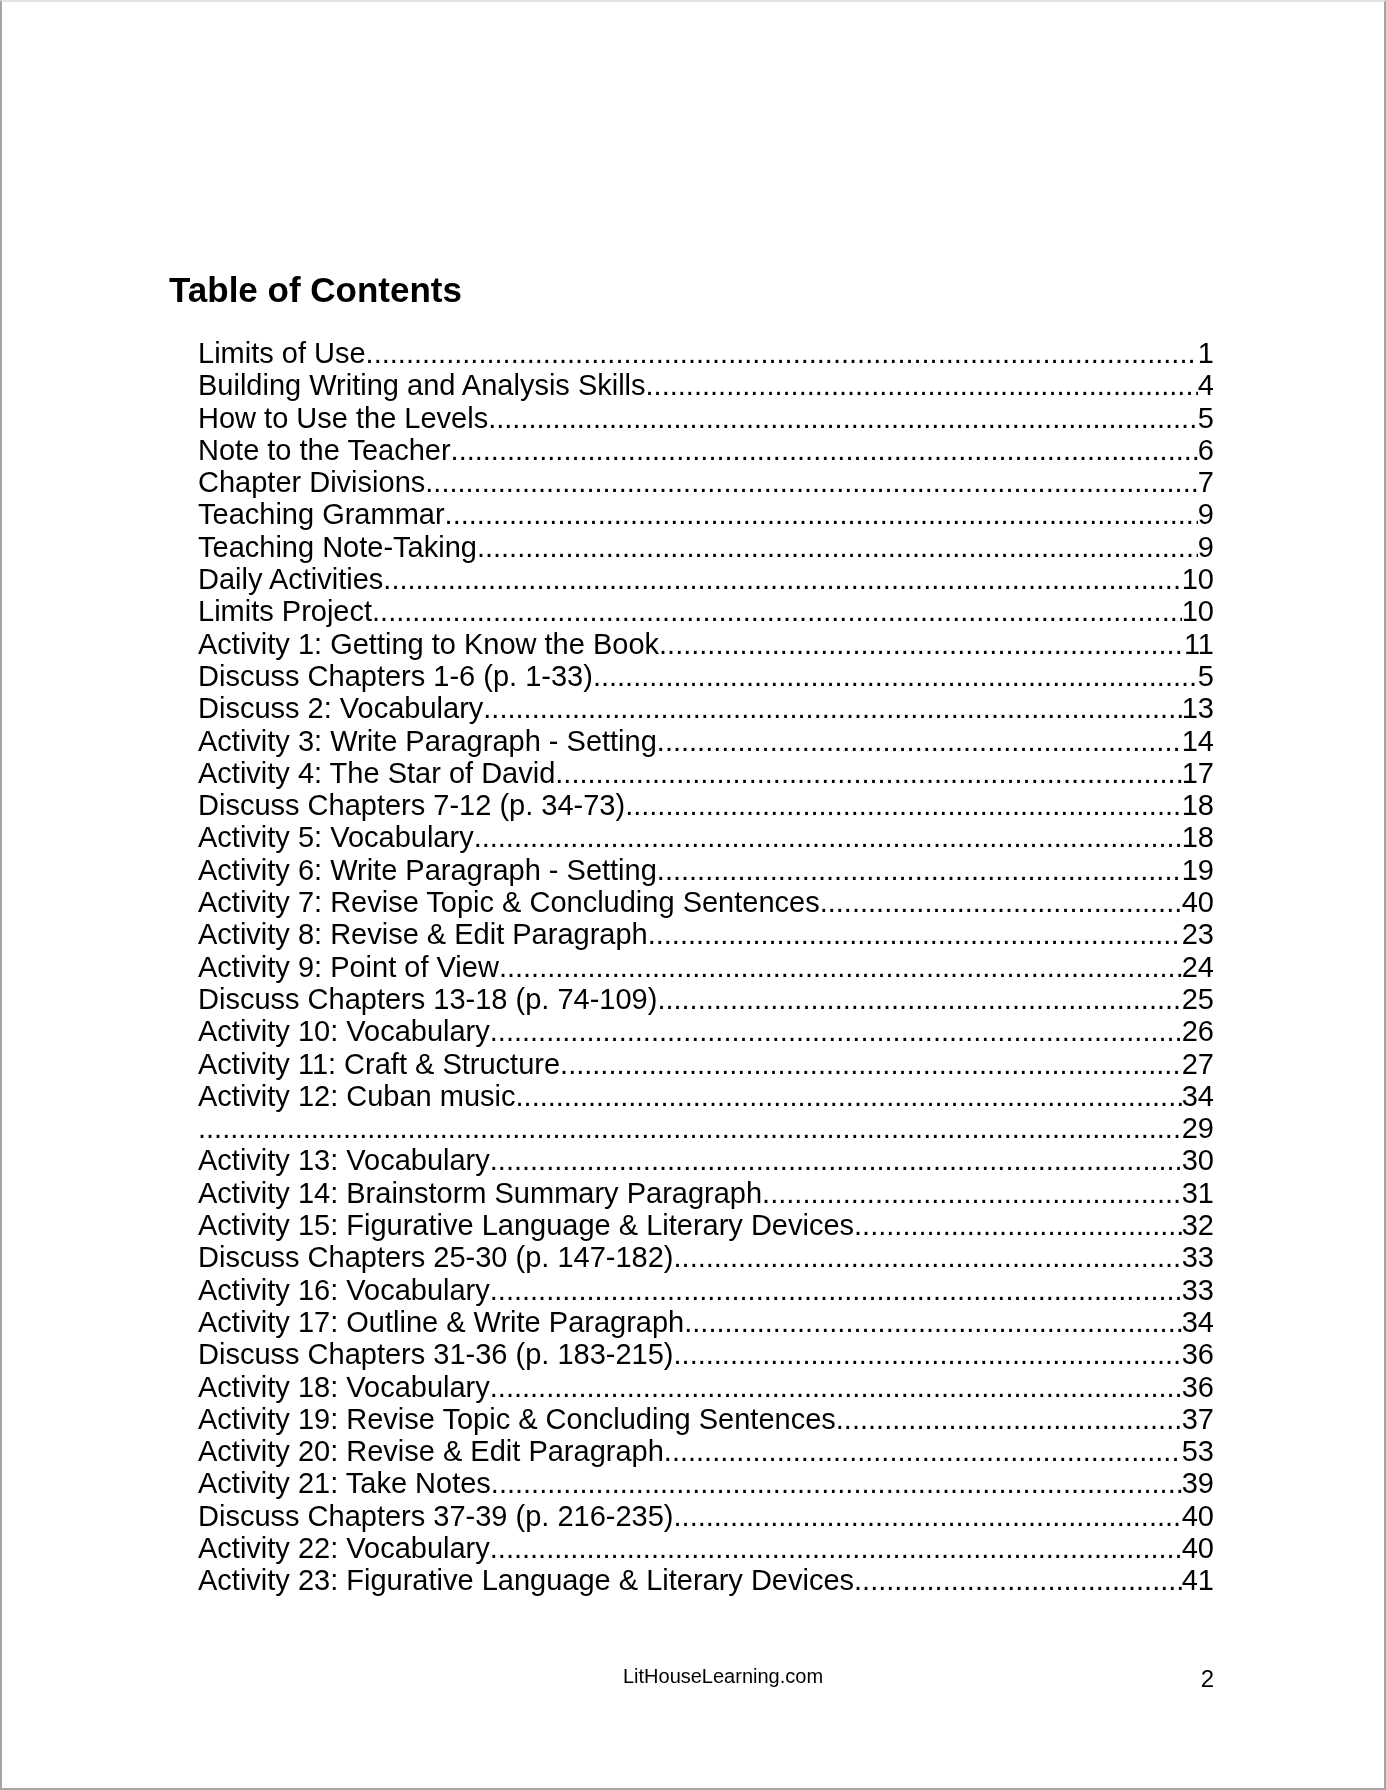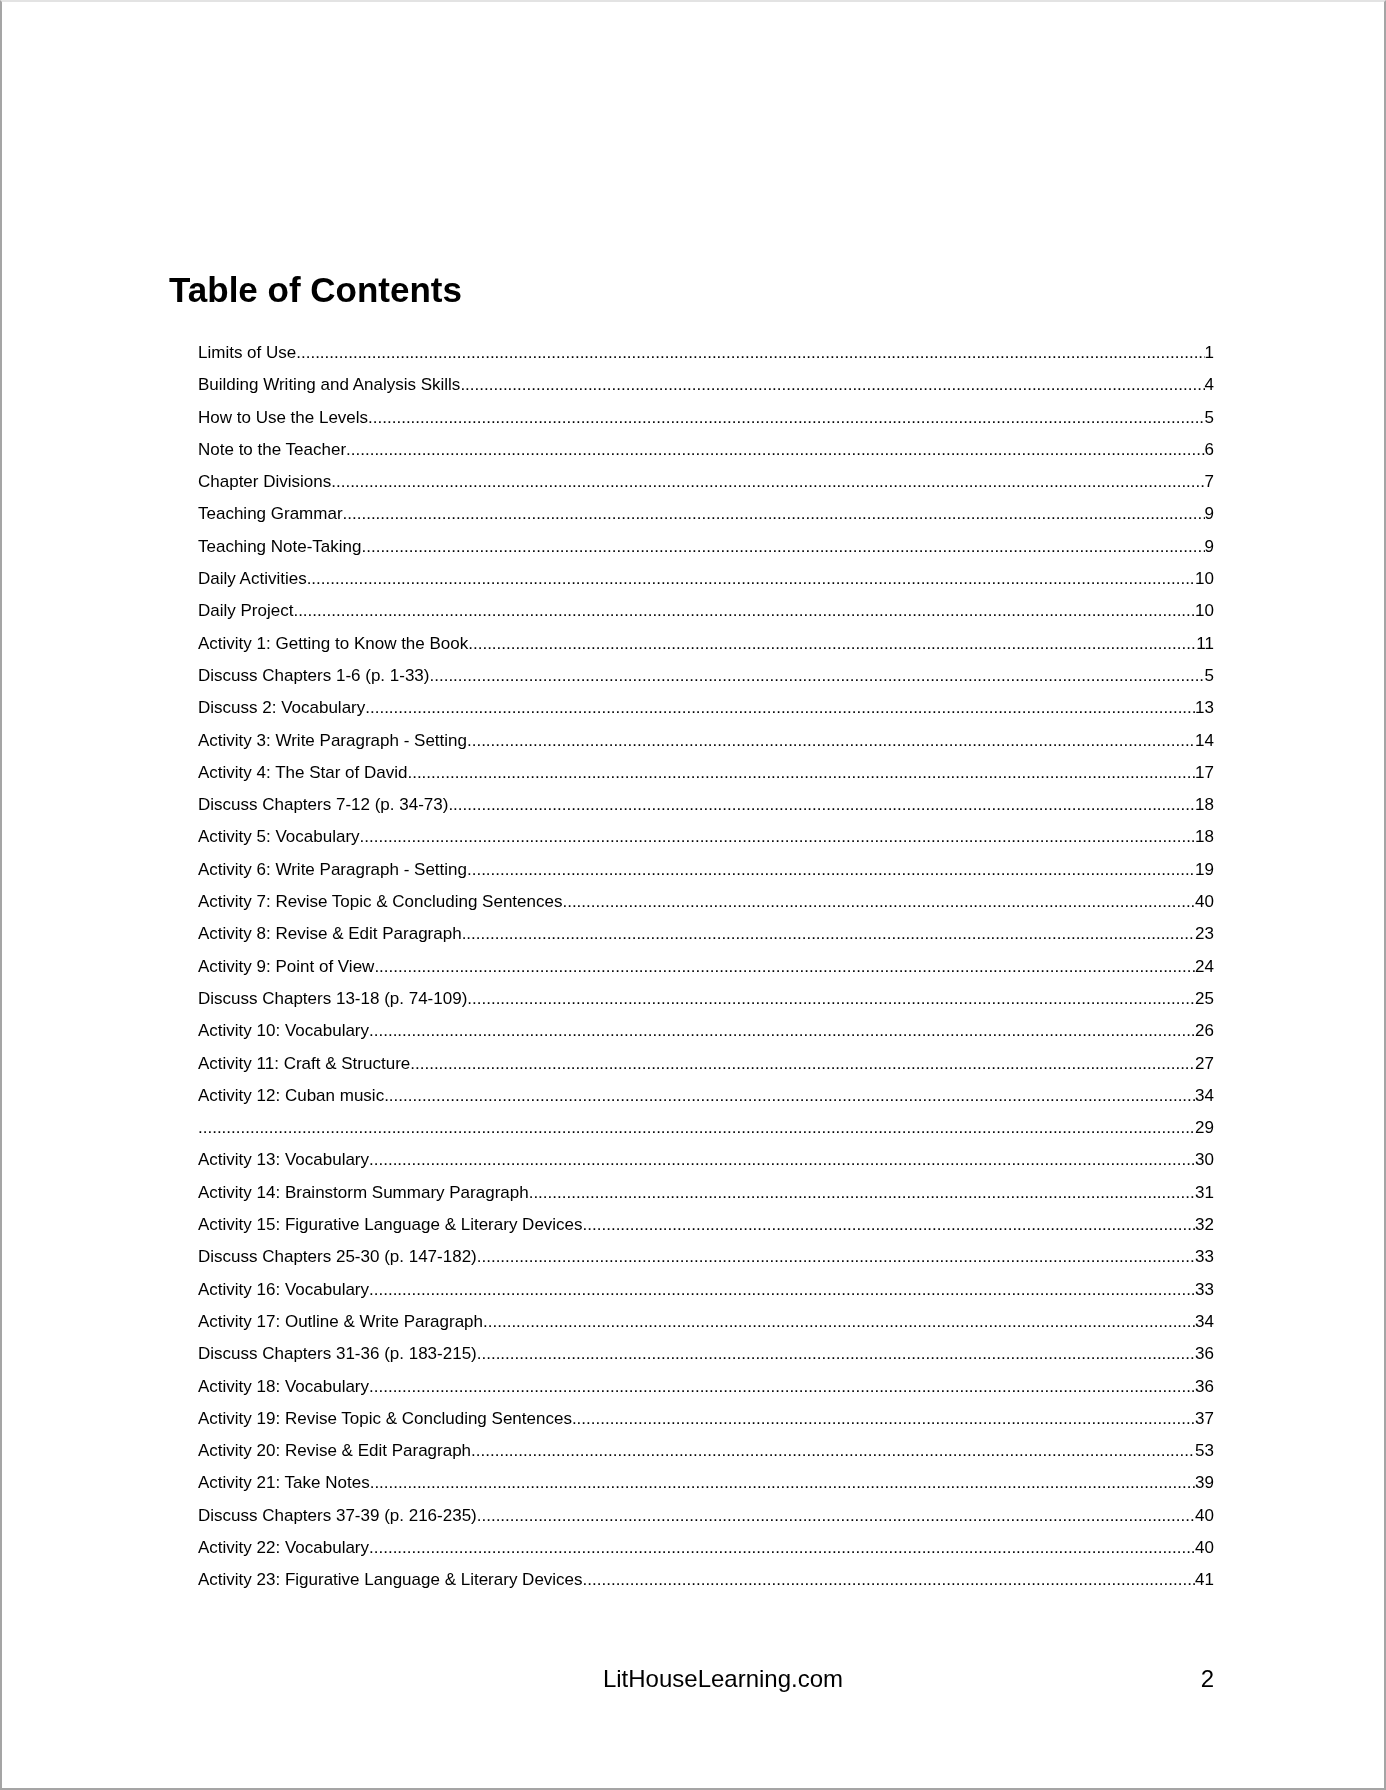--- a/index.html
+++ b/index.html
@@ -29,21 +29,21 @@
     line-height: 1.2;
     font-weight: 700;
     color: #000000;
     white-space: nowrap;
   }
   .toc {
     position: absolute;
     left: 196px;
     right: 170px;
     top: 335px;
-    font-size: 17px;
+    font-size: 29px;
     line-height: 32.3px;
   }
   .toc-row {
     display: flex;
     flex-direction: row;
     width: 100%;
   }
   .toc-label {
     flex: 0 0 auto;
     white-space: nowrap;
@@ -56,21 +56,21 @@
   }
   .toc-page {
     flex: 0 0 auto;
     white-space: nowrap;
   }
   .footer-site {
     position: absolute;
     left: 721px;
     top: 1663px;
     transform: translateX(-50%);
-    font-size: 24px;
+    font-size: 20px;
     line-height: 1.15;
     white-space: nowrap;
   }
   .footer-pagenum {
     position: absolute;
     right: 170px;
     top: 1663px;
     font-size: 24px;
     line-height: 1.15;
     white-space: nowrap;
@@ -117,21 +117,21 @@
         <span class="toc-label">Teaching Note-Taking</span>
         <span class="toc-dots" aria-hidden="true">............................................................................................................................................................................................................................................................................................................</span>
         <span class="toc-page">9</span>
       </div>
       <div class="toc-row">
         <span class="toc-label">Daily Activities</span>
         <span class="toc-dots" aria-hidden="true">............................................................................................................................................................................................................................................................................................................</span>
         <span class="toc-page">10</span>
       </div>
       <div class="toc-row">
-        <span class="toc-label">Daily Project</span>
+        <span class="toc-label">Limits Project</span>
         <span class="toc-dots" aria-hidden="true">............................................................................................................................................................................................................................................................................................................</span>
         <span class="toc-page">10</span>
       </div>
       <div class="toc-row">
         <span class="toc-label">Activity 1: Getting to Know the Book</span>
         <span class="toc-dots" aria-hidden="true">............................................................................................................................................................................................................................................................................................................</span>
         <span class="toc-page">11</span>
       </div>
       <div class="toc-row">
         <span class="toc-label">Discuss Chapters 1-6 (p. 1-33)</span>

